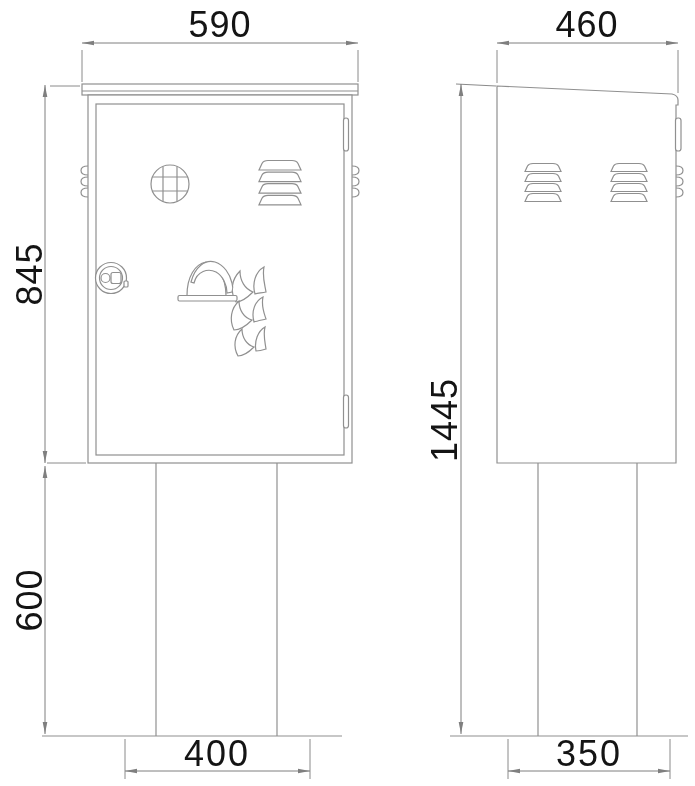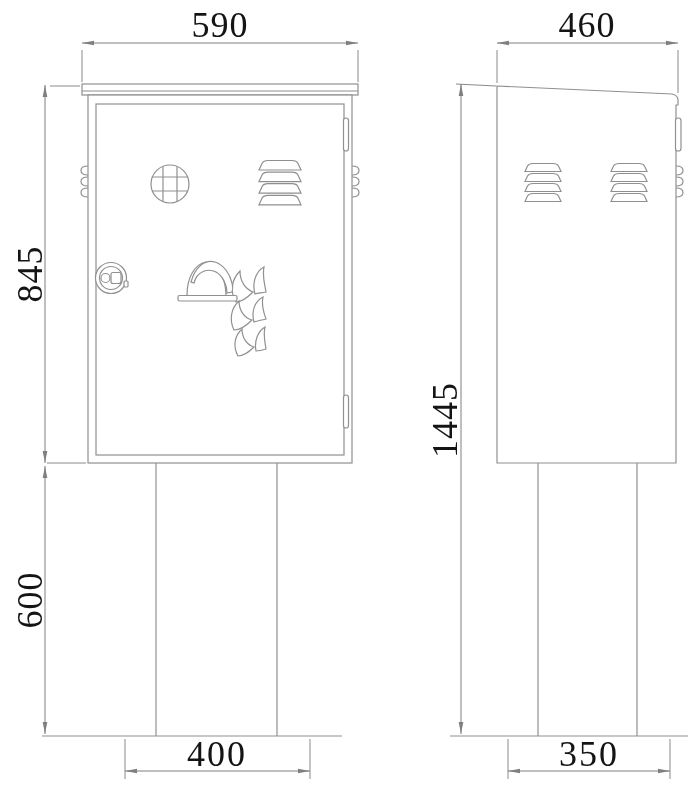--- a/index.html
+++ b/index.html
@@ -1,20 +1,20 @@
 <!DOCTYPE html>
 <html><head>
 <meta charset="utf-8">
 <style>
   html,body{margin:0;padding:0;background:#e9e9e9;}
   .canvas{
     position:relative;
     width:695px;height:786px;
     background:#ffffff;
-    font-family:Liberation Serif, serif;
+    font-family:Liberation Sans, sans-serif;
     overflow:hidden;
   }
   svg{display:block;}
   .geo{stroke:#909090;stroke-width:1.2;fill:none;}
   .geo-f{stroke:#909090;stroke-width:1.2;fill:#ffffff;}
   .dim{stroke:#7f7f7f;stroke-width:1;fill:none;}
   .ext{stroke:#8a8a8a;stroke-width:1;fill:none;}
   .dimtext{fill:#141414;font-size:36px;letter-spacing:1px;}
   .dimtext-sm{fill:#141414;font-size:36px;letter-spacing:2px;}
 </style>

